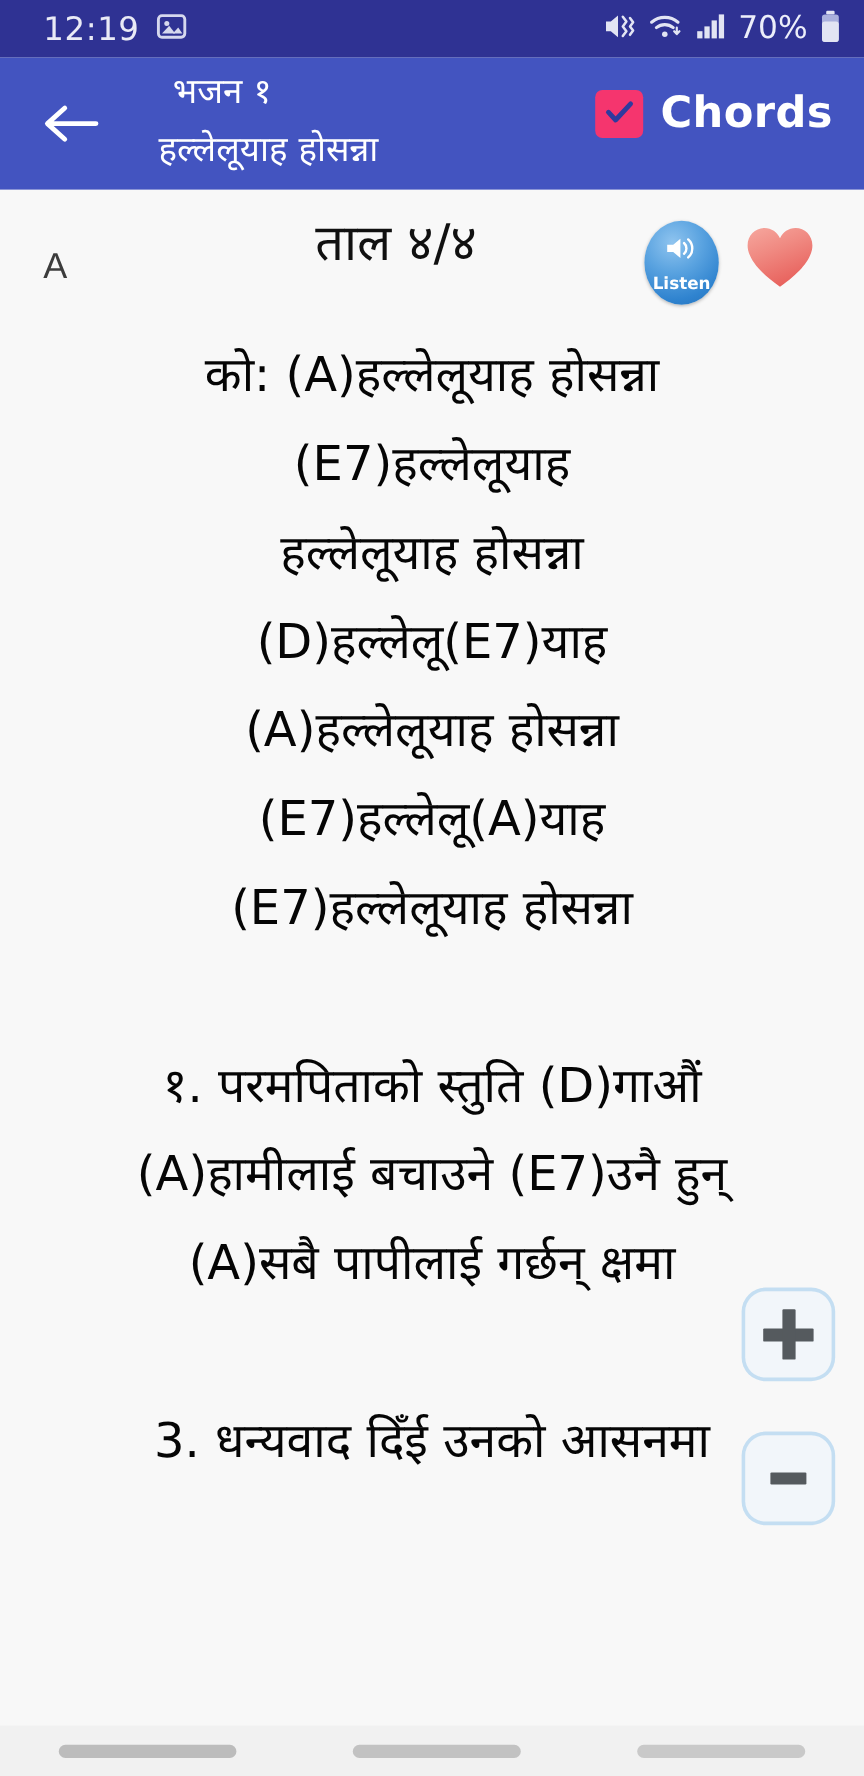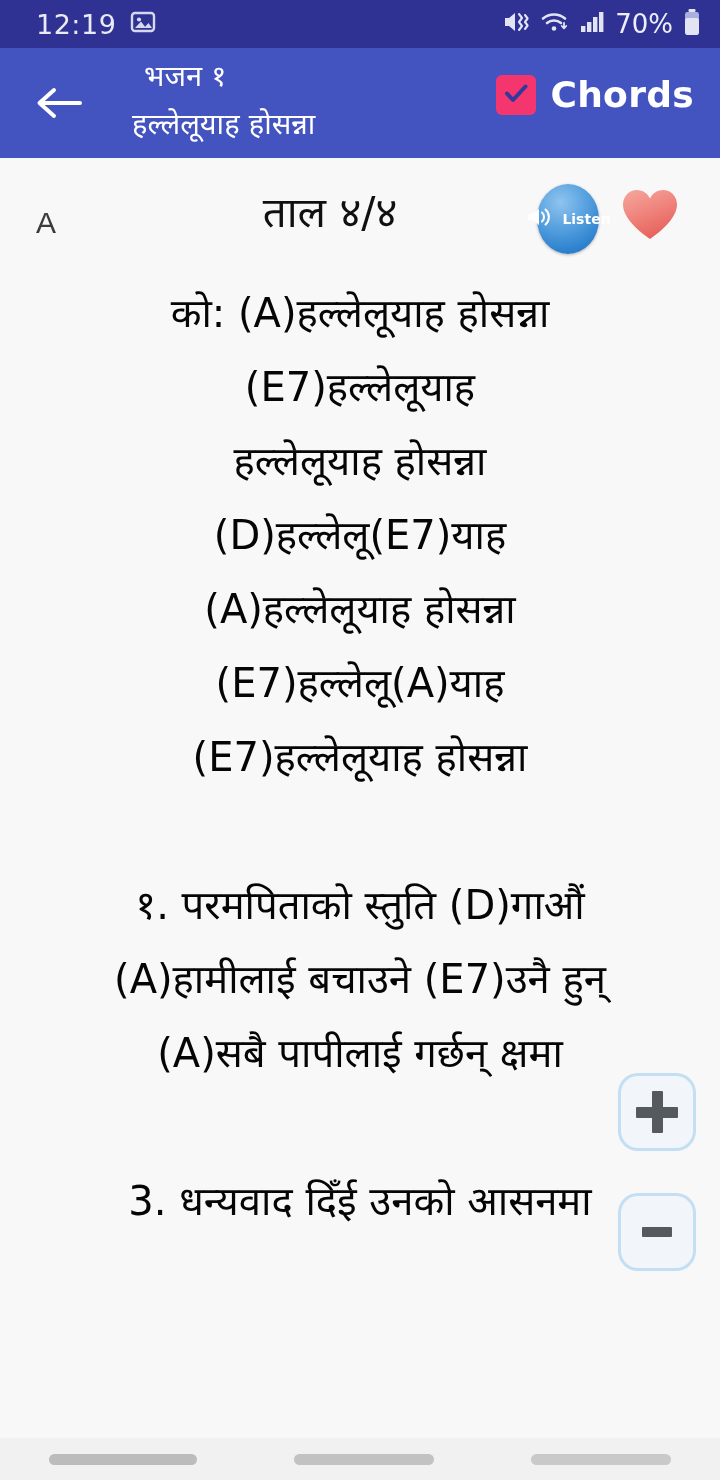--- a/index.html
+++ b/index.html
@@ -58,28 +58,27 @@
   .toprow { position:relative; height:118px; }
   .keylabel {
     position:absolute; left:36px; top:48px;
     font-size:30px; color:#3c3c3c; font-family:"Liberation Sans",sans-serif;
   }
   .tala {
     position:absolute; left:0; right:0; top:14px;
     text-align:center; font-size:42px; color:#101010;
     font-family:"DejaVu Sans",sans-serif;
     padding-right:60px;
-    margin-top:10px;
   }
   .listen-btn {
     position:absolute; left:537px; top:26px; width:62px; height:70px;
     border-radius:50%;
     background:radial-gradient(circle at 38% 26%, #8fc4ef 0%, #5aa3e0 38%, #2f83cf 74%, #2470b8 100%);
     box-shadow:0 1px 3px rgba(0,0,0,0.28);
-    display:flex; flex-direction:row; align-items:center; justify-content:center;
+    display:flex; flex-direction:column; align-items:center; justify-content:center;
     gap:7px;
   }
   .listen-txt { color:#ffffff; font-size:14px; font-weight:700; line-height:14px; }
   .heart {
     position:absolute; left:619px; top:26px; width:62px; height:62px;
   }
 
   
   .lyrics {
     padding:0 10px;

